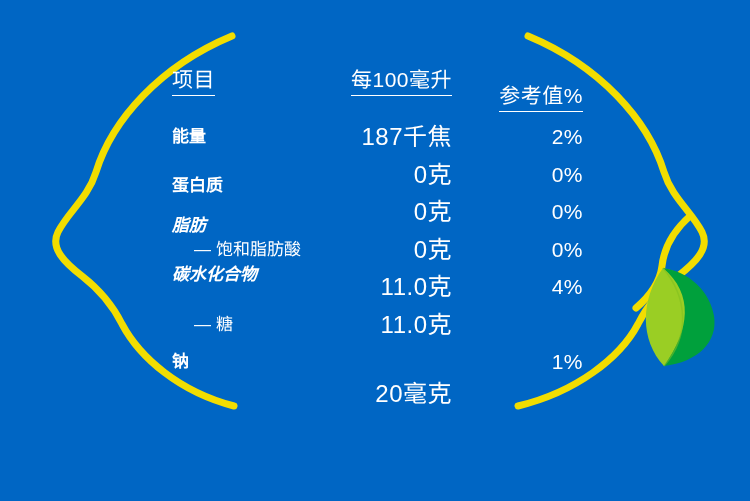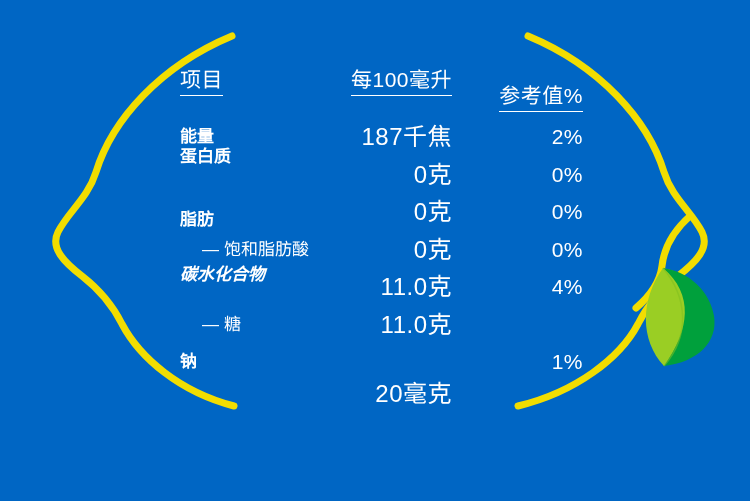--- a/index.html
+++ b/index.html
@@ -35,21 +35,21 @@
   
   #nutrition-table {
     position: absolute;
     left: 0;
     top: 0;
     width: 750px;
     height: 501px;
     color: #ffffff;
   }
 
-  .col-item   { position: absolute; left: 172px;  width: 250px; text-align: left; margin-left: 8px; }
+  .col-item   { position: absolute; left: 172px;  width: 250px; text-align: left; }
   .col-value  { position: absolute; left: 252px;  width: 200px; text-align: right; }
   .col-pct    { position: absolute; left: 443px;  width: 140px; text-align: right; }
 
   
   .hdr {
     font-size: 21px;
     font-weight: 400;
     letter-spacing: 0.5px;
     line-height: 28px;
     white-space: nowrap;
@@ -139,24 +139,24 @@
 
     <div class="hdr col-value" id="hdr-value"><span class="u">每100毫升</span></div>
 
 
     <div class="hdr col-pct" id="hdr-pct-2"><span class="u">参考值%</span></div>
 
     <div id="rows-host">
         <div class="row-label col-item" style="top: 124px;"><span>能量</span></div>
         <div class="row-value col-value" style="top: 124px;">187千焦</div>
         <div class="row-pct col-pct" style="top: 124px;">2%</div>
-        <div class="row-label col-item" style="top: 144px;"><span>蛋白质</span></div>
+        <div class="row-label col-item" style="top: 173px;"><span>蛋白质</span></div>
         <div class="row-value col-value" style="top: 161.5px;">0克</div>
         <div class="row-pct col-pct" style="top: 161.5px;">0%</div>
-        <div class="row-label col-item" style="top: 207px;"><span>脂肪</span></div>
+        <div class="row-label col-item" style="top: 213px; font-style: italic;"><span>脂肪</span></div>
         <div class="row-value col-value" style="top: 199px;">0克</div>
         <div class="row-pct col-pct" style="top: 199px;">0%</div>
         <div class="row-label col-item sub" style="top: 236.5px;"><span class="dash">—</span><span>饱和脂肪酸</span></div>
         <div class="row-value col-value" style="top: 236.5px;">0克</div>
         <div class="row-pct col-pct" style="top: 236.5px;">0%</div>
         <div class="row-label col-item" style="top: 262px; font-style: italic;"><span>碳水化合物</span></div>
         <div class="row-value col-value" style="top: 274px;">11.0克</div>
         <div class="row-pct col-pct" style="top: 274px;">4%</div>
         <div class="row-label col-item sub" style="top: 311.5px;"><span class="dash">—</span><span>糖</span></div>
         <div class="row-value col-value" style="top: 311.5px;">11.0克</div>

